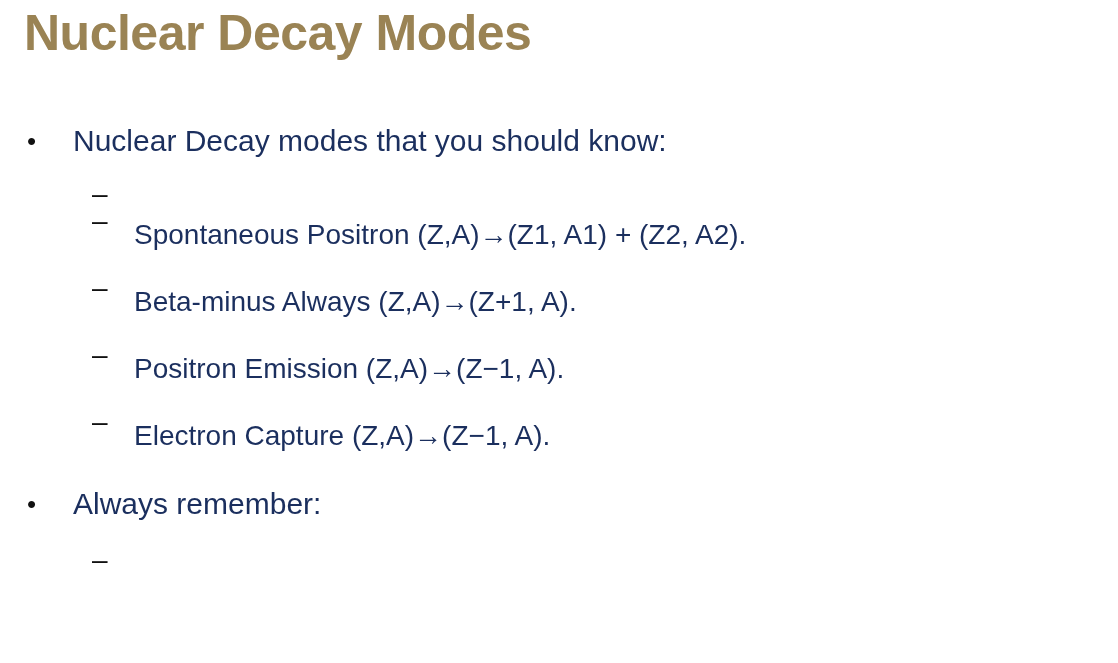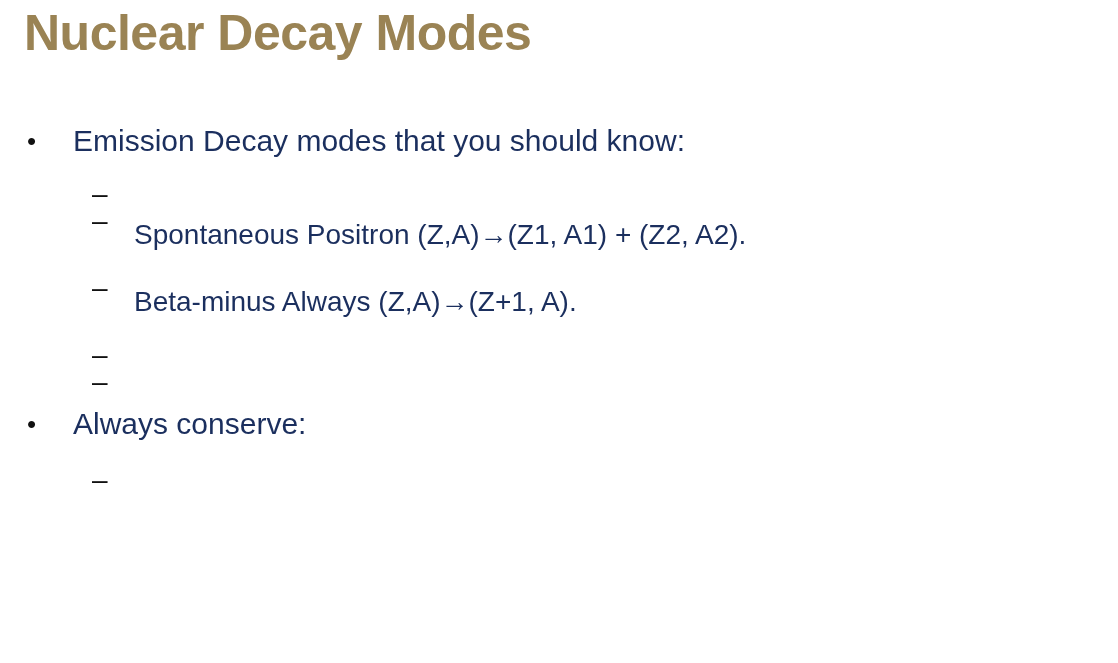--- a/index.html
+++ b/index.html
@@ -125,52 +125,52 @@
 
 <div class="slide">
 
   <div class="slide-title">Nuclear Decay Modes</div>
 
   <div class="body-area">
 
     <div class="group group-1">
 
       <div class="bullet-l1">
-        <span class="marker">•</span><span>Emission Decay modes that you should know:</span>
+        <span class="marker">•</span><span>Nuclear Decay modes that you should know:</span>
       </div>
 
       <div class="sub-list">
 
         <div class="bullet-l2">
           <span class="marker">–</span>
         </div>
 
         <div class="bullet-l2">
           <span class="marker">–</span><span>Spontaneous Positron (Z,A)→(Z1, A1) + (Z2, A2).</span>
         </div>
 
         <div class="bullet-l2">
           <span class="marker">–</span><span>Beta-minus Always (Z,A)→(Z+1, A).</span>
         </div>
 
         <div class="bullet-l2">
-          <span class="marker">–</span>
+          <span class="marker">–</span><span>Positron Emission (Z,A)→(Z−1, A).</span>
         </div>
 
         <div class="bullet-l2">
-          <span class="marker">–</span>
+          <span class="marker">–</span><span>Electron Capture (Z,A)→(Z−1, A).</span>
         </div>
 
       </div>
     </div>
 
     <div class="group group-2">
 
       <div class="bullet-l1">
-        <span class="marker">•</span><span>Always conserve:</span>
+        <span class="marker">•</span><span>Always remember:</span>
       </div>
 
       <div class="sub-list">
         <div class="bullet-l2">
           <span class="marker">–</span>
         </div>
       </div>
 
     </div>
 

